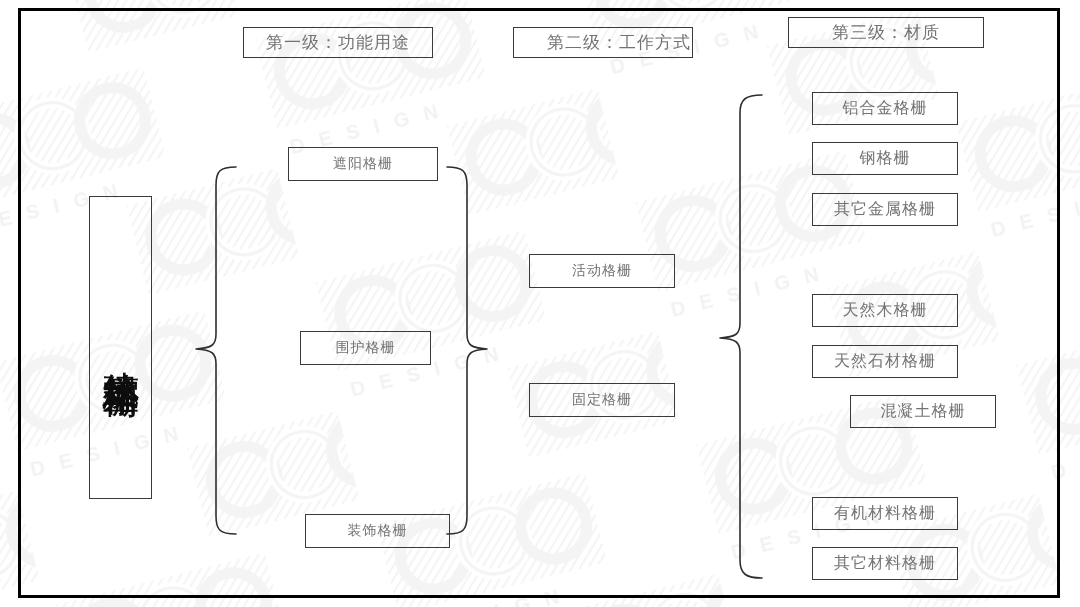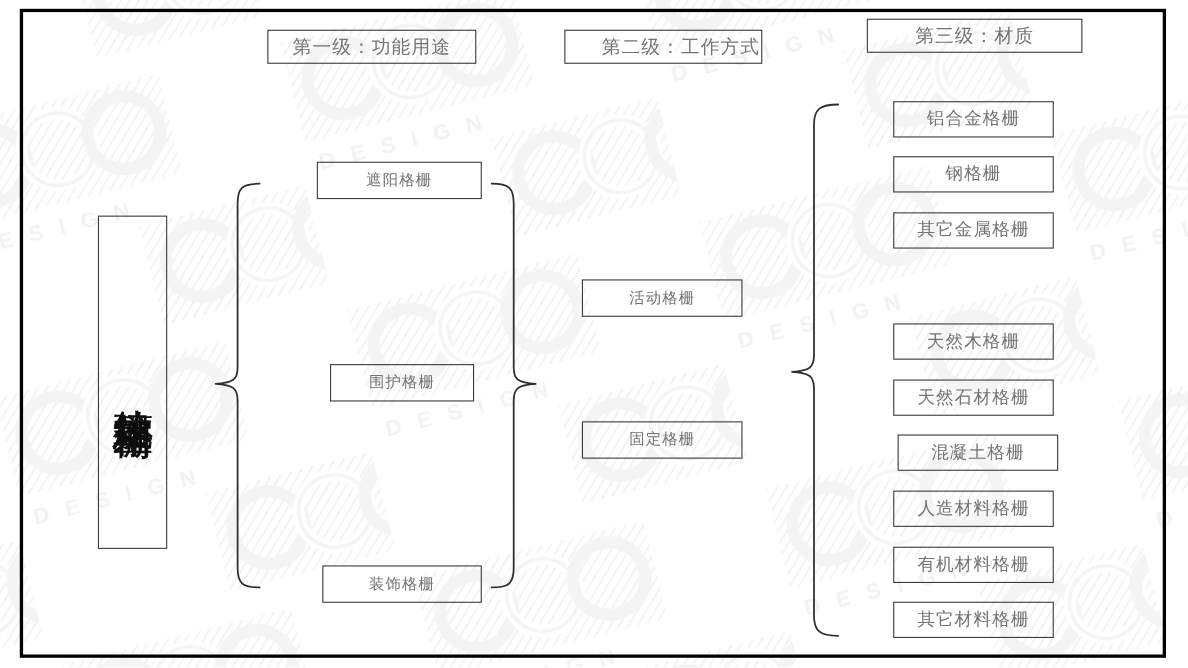--- a/index.html
+++ b/index.html
@@ -195,21 +195,21 @@
   <div class="node header-node" style="left:788px; top:17px; width:196px;">
     <span>第三级：材质</span>
   </div>
 
   <div class="node lvl1-node" style="left:260px; top:147px; width:150px;">
     <span>遮阳格栅</span>
   </div>
   <div class="node lvl1-node" style="left:272px; top:331px; width:131px;">
     <span>围护格栅</span>
   </div>
-  <div class="node lvl1-node" style="left:265px; top:514px; width:145px;">
+  <div class="node lvl1-node" style="left:277px; top:514px; width:145px;">
     <span>装饰格栅</span>
   </div>
 
   <div class="node lvl2-node" style="left:529px; top:254px; width:146px;">
     <span>活动格栅</span>
   </div>
   <div class="node lvl2-node" style="left:529px; top:383px; width:146px;">
     <span>固定格栅</span>
   </div>
 
@@ -221,25 +221,22 @@
   </div>
   <div class="node lvl3-node" style="left:812px; top:193px;">
     <span>其它金属格栅</span>
   </div>
   <div class="node lvl3-node" style="left:812px; top:294px;">
     <span>天然木格栅</span>
   </div>
   <div class="node lvl3-node" style="left:812px; top:345px;">
     <span>天然石材格栅</span>
   </div>
-  <div class="node lvl3-node" style="left:816px; top:395px;align-items:center;">
+  <div class="node lvl3-node" style="left:850px; top:395px;align-items:center;">
     <span>混凝土格栅</span>
-  </div>
-  <div class="node lvl3-node" style="left:812px; top:446px;">
-    <span>人造材料格栅</span>
   </div>
   <div class="node lvl3-node" style="left:812px; top:497px;">
     <span>有机材料格栅</span>
   </div>
   <div class="node lvl3-node" style="left:812px; top:547px;">
     <span>其它材料格栅</span>
   </div>
 
 </div>
 

